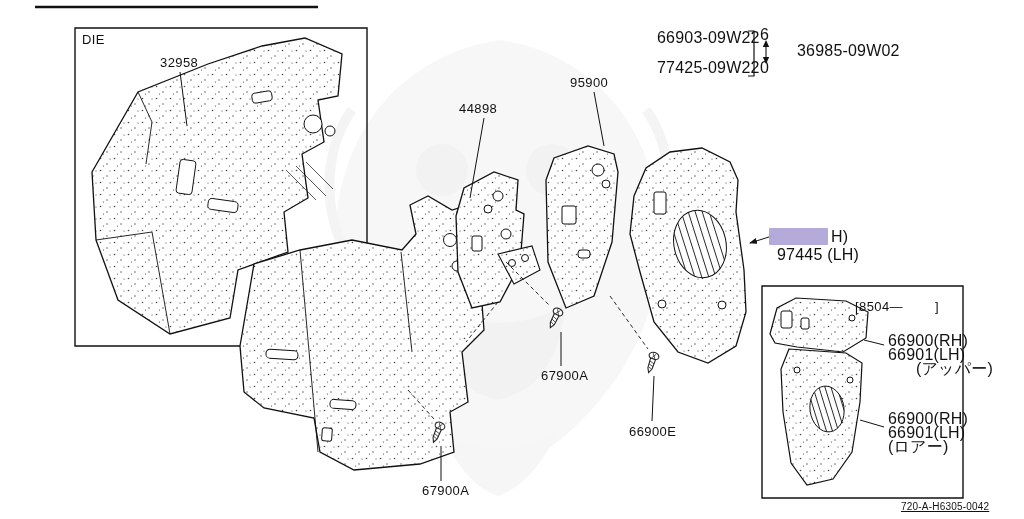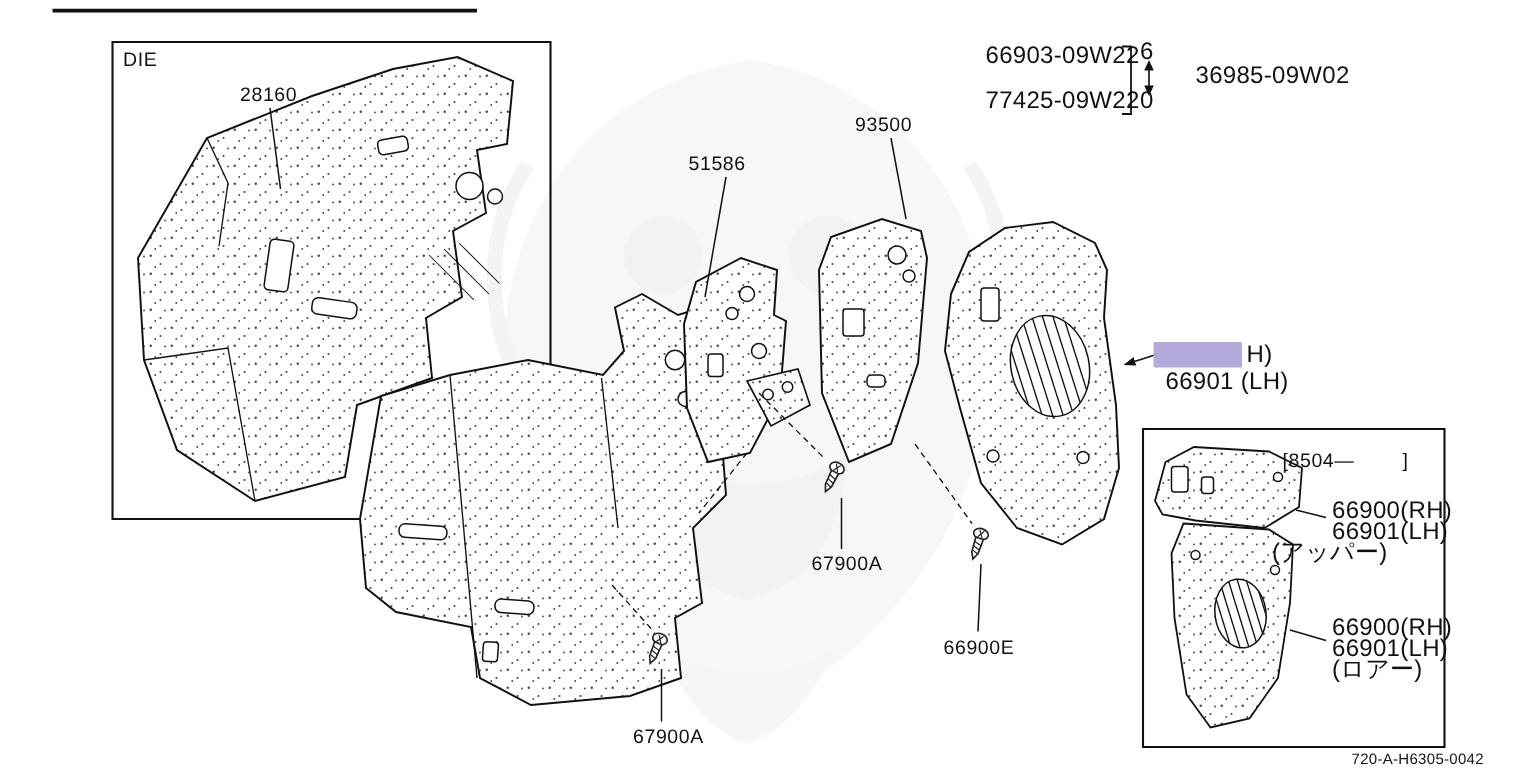--- a/index.html
+++ b/index.html
@@ -5,21 +5,21 @@
   html,body{margin:0;padding:0;background:#ffffff;}
   #canvas{
     position:relative;width:1024px;height:519px;background:#ffffff;
     font-family:"Liberation Sans", sans-serif;overflow:hidden;
   }
   .lbl{
     position:absolute;font-size:13px;color:#111;letter-spacing:.4px;
     white-space:pre;line-height:14px;
   }
   .lbl.sm{font-size:16px;letter-spacing:.2px;}
-  .lbl.xs{font-size:10px;letter-spacing:.2px;}
+  .lbl.xs{font-size:10px;letter-spacing:.2px;text-decoration:underline;}
   .highlight{
     position:absolute;background:#b1a6d8;opacity:.95;border-radius:1px;
   }
   svg{position:absolute;left:0;top:0;}
   svg *{vector-effect:non-scaling-stroke;}
 </style>
 </head>
 <body>
 
 <div id="canvas">
@@ -179,40 +179,40 @@
     <circle cx="797" cy="370" r="3" fill="#fff" stroke="#111"></circle>
     <circle cx="850" cy="380" r="3" fill="#fff" stroke="#111"></circle>
     <line x1="884" y1="345" x2="864" y2="340" stroke="#111" stroke-width="1"></line>
     <line x1="884" y1="427" x2="860" y2="420" stroke="#111" stroke-width="1"></line>
   </g>
 </svg>
 
 <div class="highlight" style="left:769px;top:228px;width:59px;height:17px"></div>
 
 <div class="lbl" style="left:82px;top:33px">DIE</div>
-<div class="lbl" style="left:160px;top:56px">28160</div>
-<div class="lbl" style="left:459px;top:102px">51586</div>
-<div class="lbl" style="left:570px;top:76px">93500</div>
+<div class="lbl" style="left:160px;top:56px">32958</div>
+<div class="lbl" style="left:459px;top:102px">44898</div>
+<div class="lbl" style="left:570px;top:76px">95900</div>
 
 <div class="lbl sm" style="left:657px;top:31px">66903-09W22</div>
 <div class="lbl sm" style="left:657px;top:61px">77425-09W22</div>
 <div class="lbl sm" style="left:760px;top:28px">6</div>
 <div class="lbl sm" style="left:760px;top:61px">0</div>
 <div class="lbl sm" style="left:797px;top:44px">36985-09W02</div>
 
 <div class="lbl sm" style="left:831px;top:230px">H)</div>
-<div class="lbl sm" style="left:777px;top:248px">66901 (LH)</div>
+<div class="lbl sm" style="left:777px;top:248px">97445 (LH)</div>
 
 <div class="lbl" style="left:541px;top:369px">67900A</div>
 <div class="lbl" style="left:629px;top:425px">66900E</div>
 <div class="lbl" style="left:422px;top:484px">67900A</div>
 
 <div class="lbl" style="left:855px;top:300px">[8504—        ]</div>
 <div class="lbl sm" style="left:888px;top:334px">66900(RH)</div>
 <div class="lbl sm" style="left:888px;top:348px">66901(LH)</div>
-<div class="lbl sm" style="left:848px;top:362px">(アッパー)</div>
+<div class="lbl sm" style="left:916px;top:362px">(アッパー)</div>
 <div class="lbl sm" style="left:888px;top:412px">66900(RH)</div>
 <div class="lbl sm" style="left:888px;top:426px">66901(LH)</div>
 <div class="lbl sm" style="left:888px;top:440px">(ロアー)</div>
 
 <div class="lbl xs" style="left:901px;top:500px">720-A-H6305-0042</div>
 
 </div>
 
 </body></html>

